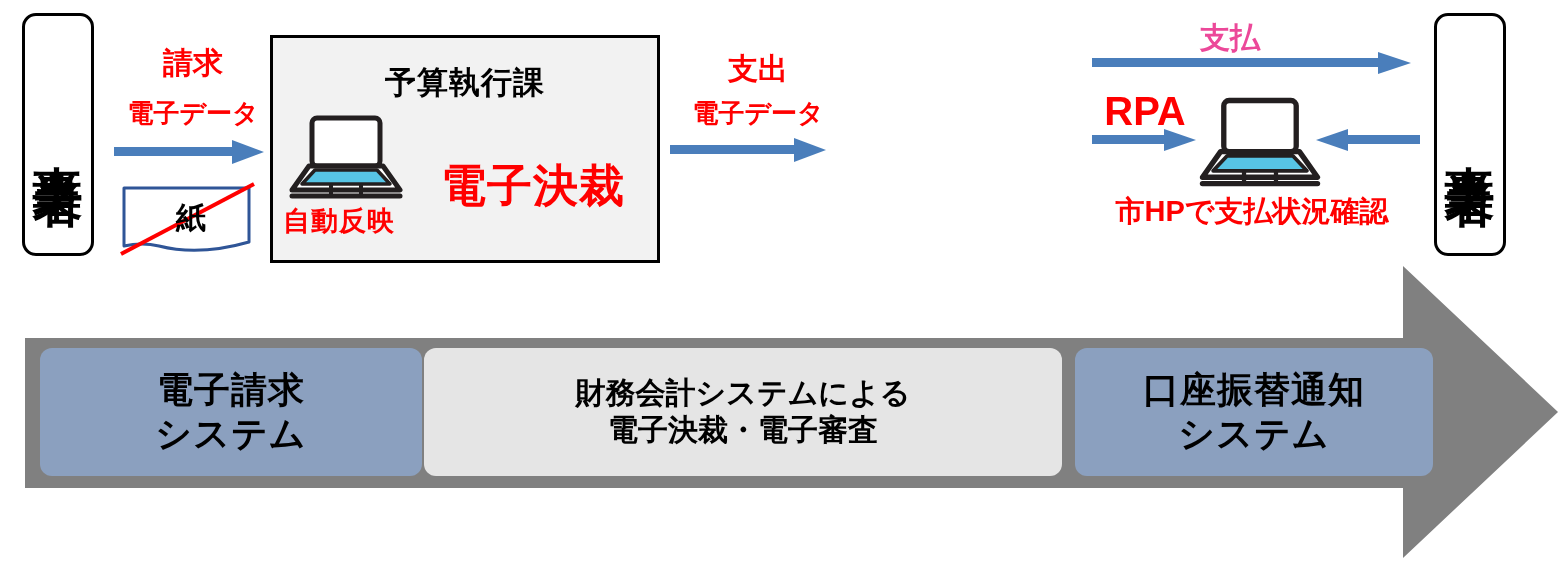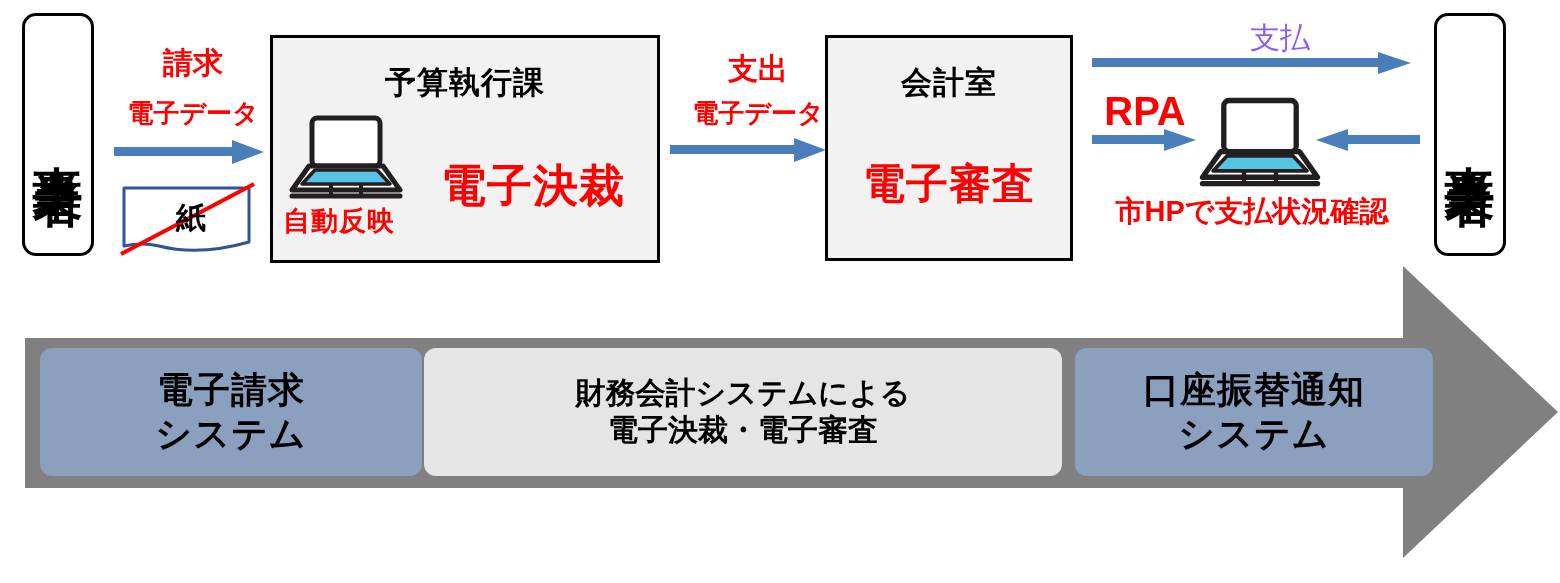--- a/index.html
+++ b/index.html
@@ -64,24 +64,24 @@
   .red-lbl{
     color:#ff0000;
     font-weight:700;
     text-align:center;
     white-space:nowrap;
     line-height:1.1;
   }
   .red-big{font-size:30px;}
   .red-mid{font-size:26px;}
   .blk-lbl{
-    color:#8b5cf6;
-    font-weight:400;
+    color:#ec4899;
+    font-weight:700;
     font-size:30px;
-    text-align:right;
+    text-align:left;
     white-space:nowrap;
   }
 
   
   .barrow{display:block;}
 
   
   .paper-wrap{position:absolute;}
   .paper-txt{
     position:absolute;
@@ -161,24 +161,20 @@
   </div>
 
   <div class="abs red-lbl red-big" style="left:688px;top:52px;width:140px;">支出</div>
   <div class="abs red-lbl red-mid" style="left:673px;top:99px;width:170px;">電子データ</div>
 
   <svg class="abs barrow" style="left:670px;top:135px;" width="160" height="30" viewBox="0 0 160 30">
     <rect x="0" y="10" width="130" height="9" fill="#4a7ebb"></rect>
     <polygon points="124,3 156,15 124,27" fill="#4a7ebb"></polygon>
   </svg>
 
-  <div class="abs deptbox" style="left:825px;top:35px;width:248px;height:226px;">
-    <div class="dept-title" style="top:24px;">会計室</div>
-    <div class="dept-red" style="left:0;right:0;top:118px;text-align:center;font-size:42px;">電子審査</div>
-  </div>
 
   <div class="abs blk-lbl" style="left:1200px;top:18px;width:110px;">支払</div>
 
   <svg class="abs barrow" style="left:1092px;top:50px;" width="322" height="26" viewBox="0 0 322 26">
     <rect x="0" y="8" width="292" height="9" fill="#4a7ebb"></rect>
     <polygon points="286,2 319,13 286,24" fill="#4a7ebb"></polygon>
   </svg>
 
   <div class="abs red-lbl" style="left:1095px;top:89px;width:100px;font-size:40px;">RPA</div>
 

